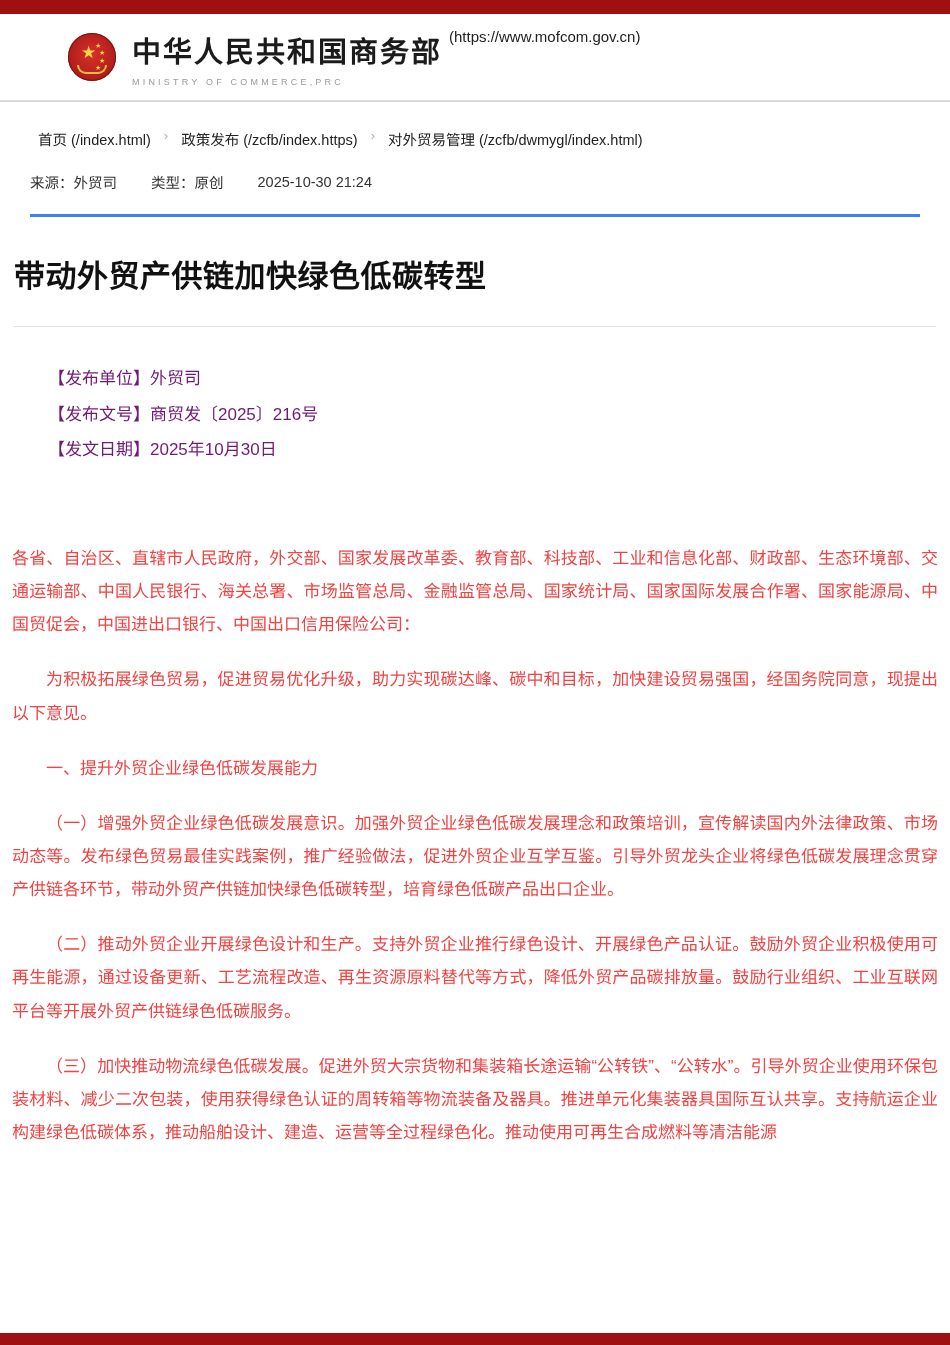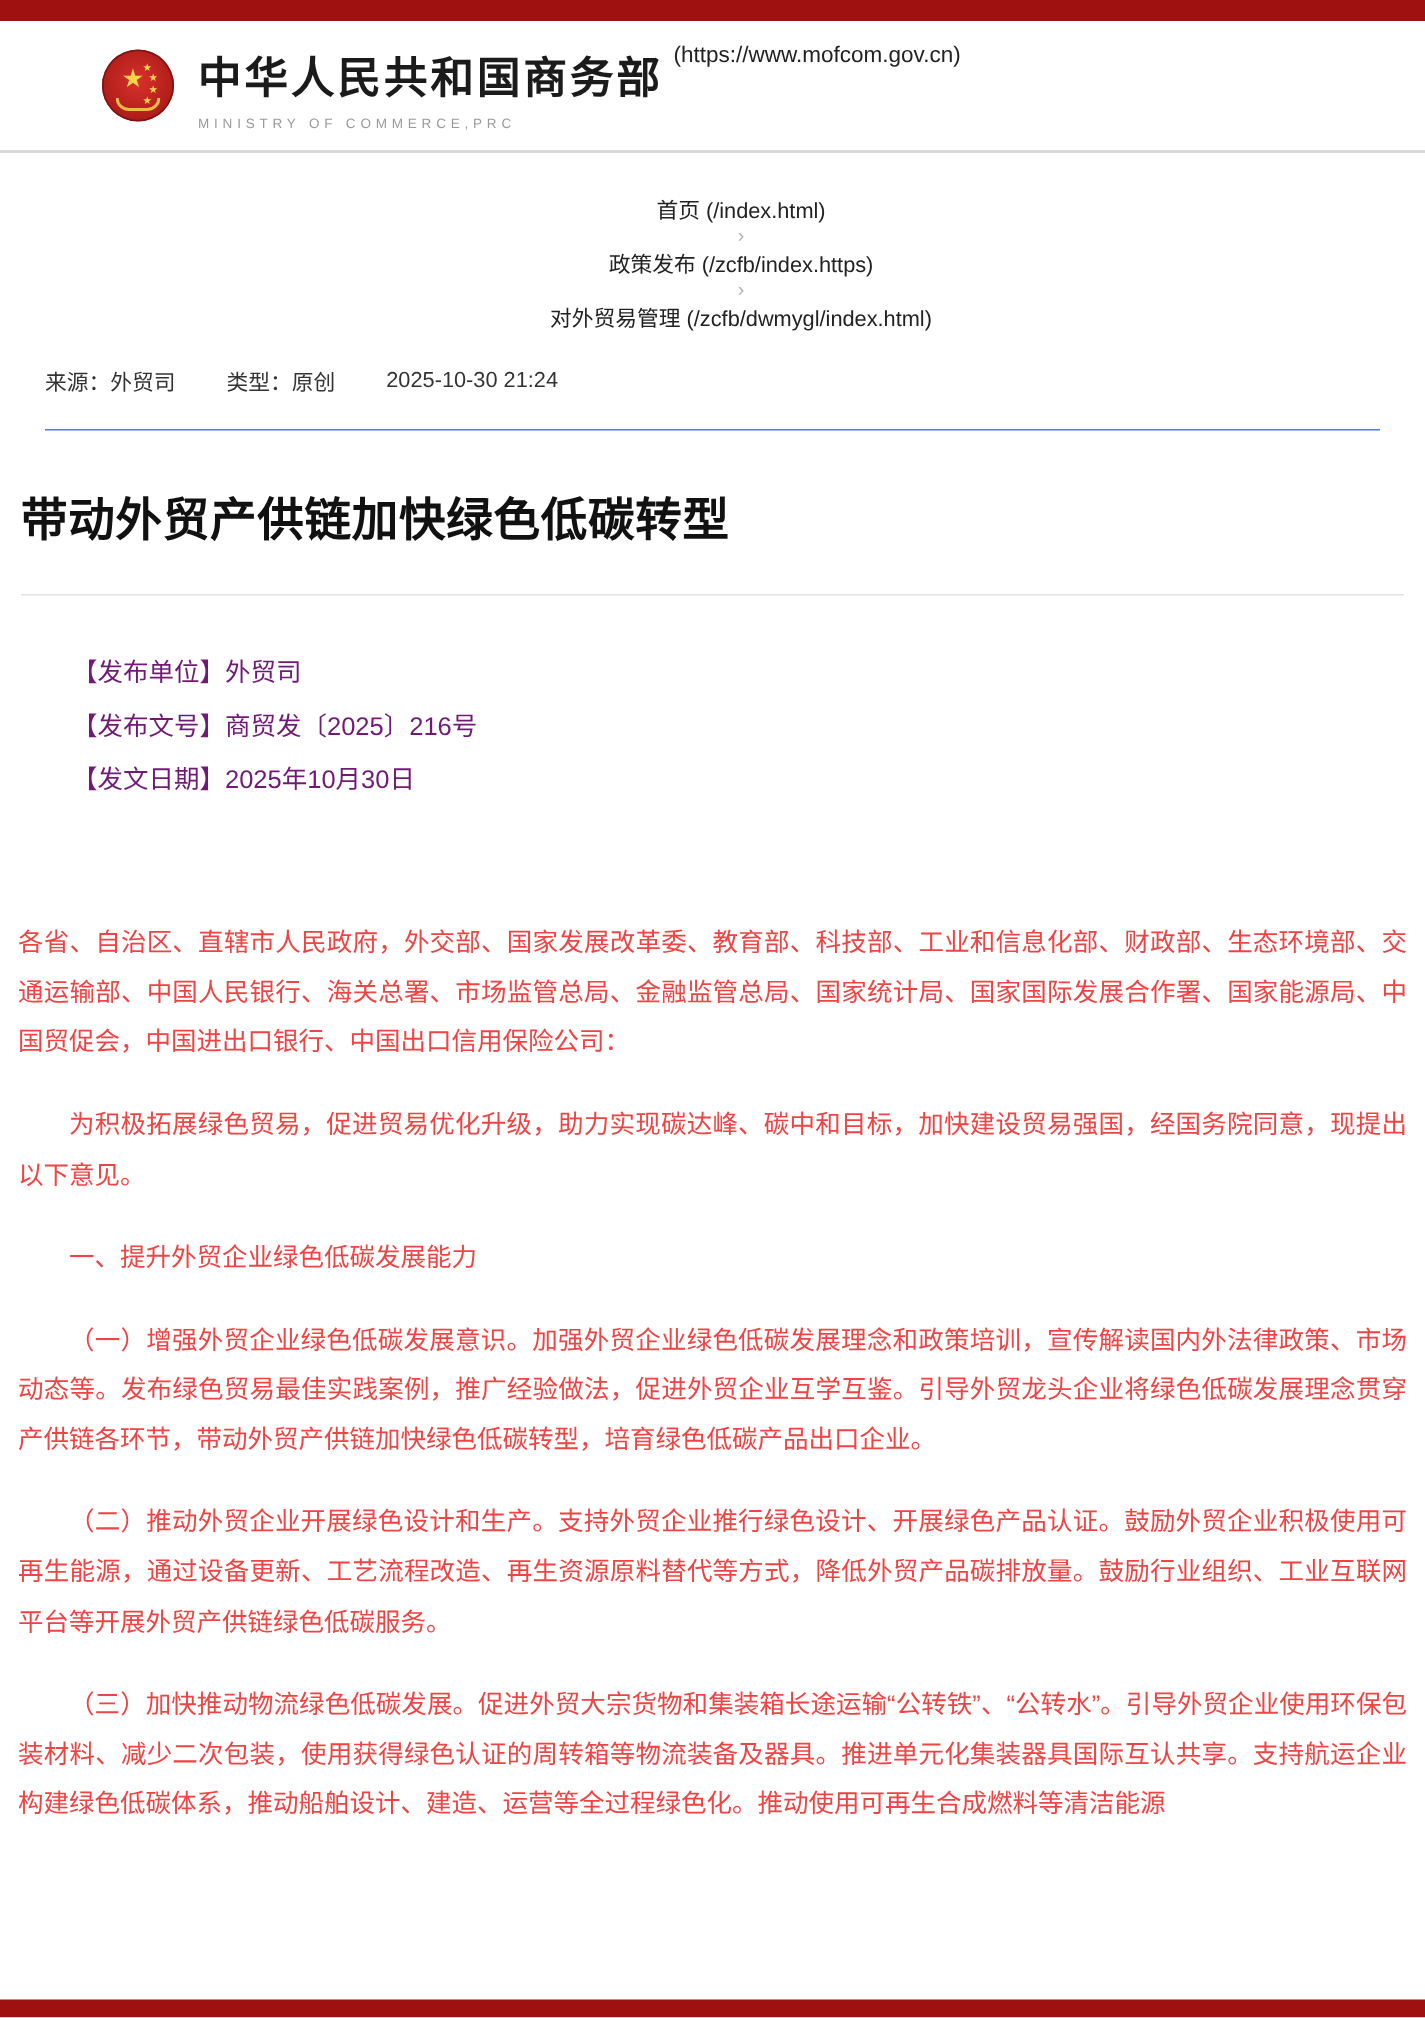--- a/index.html
+++ b/index.html
@@ -85,42 +85,41 @@
   .site-sub {
     margin-top: 7px;
     font-size: 9px;
     letter-spacing: 3.2px;
     color: #9a9a9a;
   }
 
   
   .breadcrumb {
     display: flex;
-    align-items: center;
+    align-items: flex-start;
     flex-wrap: wrap;
     padding: 26px 0 0 38px;
     font-size: 14.5px;
     color: #222;
-    flex-direction: column;
   }
   .breadcrumb a {
     color: #222;
     text-decoration: none;
   }
   .crumb-sep {
     color: #b0b0b0;
     margin: 0 13px;
     font-size: 13px;
   }
 
   
   .meta-line {
     margin: 22px 30px 0 30px;
     padding-bottom: 22px;
-    border-bottom: 1px solid #3b82f6;
+    border-bottom: 3px solid #3b82f6;
     font-size: 14.5px;
     color: #333;
     display: flex;
     align-items: center;
   }
   .meta-item { margin-right: 34px; white-space: nowrap; }
 
   
   .doc-title {
     margin: 34px 14px 0 14px;

